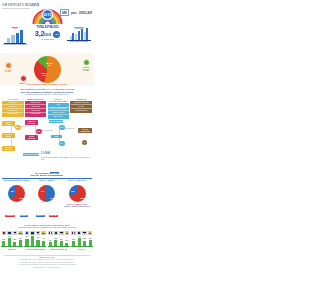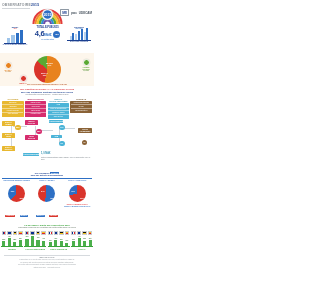--- a/index.html
+++ b/index.html
@@ -188,21 +188,21 @@
         <div class="bar" style="height:10px"></div>
         <div class="bar" style="height:13px"></div>
       </div>
       <div class="bar-axis" style="width:22px"></div>
       <div class="tiny ctr blur" style="color:#1b3f8f;margin-top:0.6px">MARCHE PUBLICITAIRE DIGITAL</div>
     </div>
 
     <div class="tb-col tb-mid">
       <div class="tb-title blur">TOTAL E-PUB 2015</div>
       <div class="bigstat blur">
-        <span>4,6</span><span class="pct" style="font-size:4px">Md€</span>
+        <span>3,2</span><span class="pct" style="font-size:4px">Md€</span>
         <span class="badge-circ blur">+6%</span>
       </div>
       <div class="tiny ctr blur" style="color:#2d6fc4">de recettes nettes</div>
     </div>
 
     <div class="tb-col tb-right">
       <div class="tb-label blur">Croissance</div>
       <div class="tb-sub blur" style="color:#2d6fc4">par levier</div>
       <div class="linebars">
         <div class="lb l" style="height:4px"></div>

